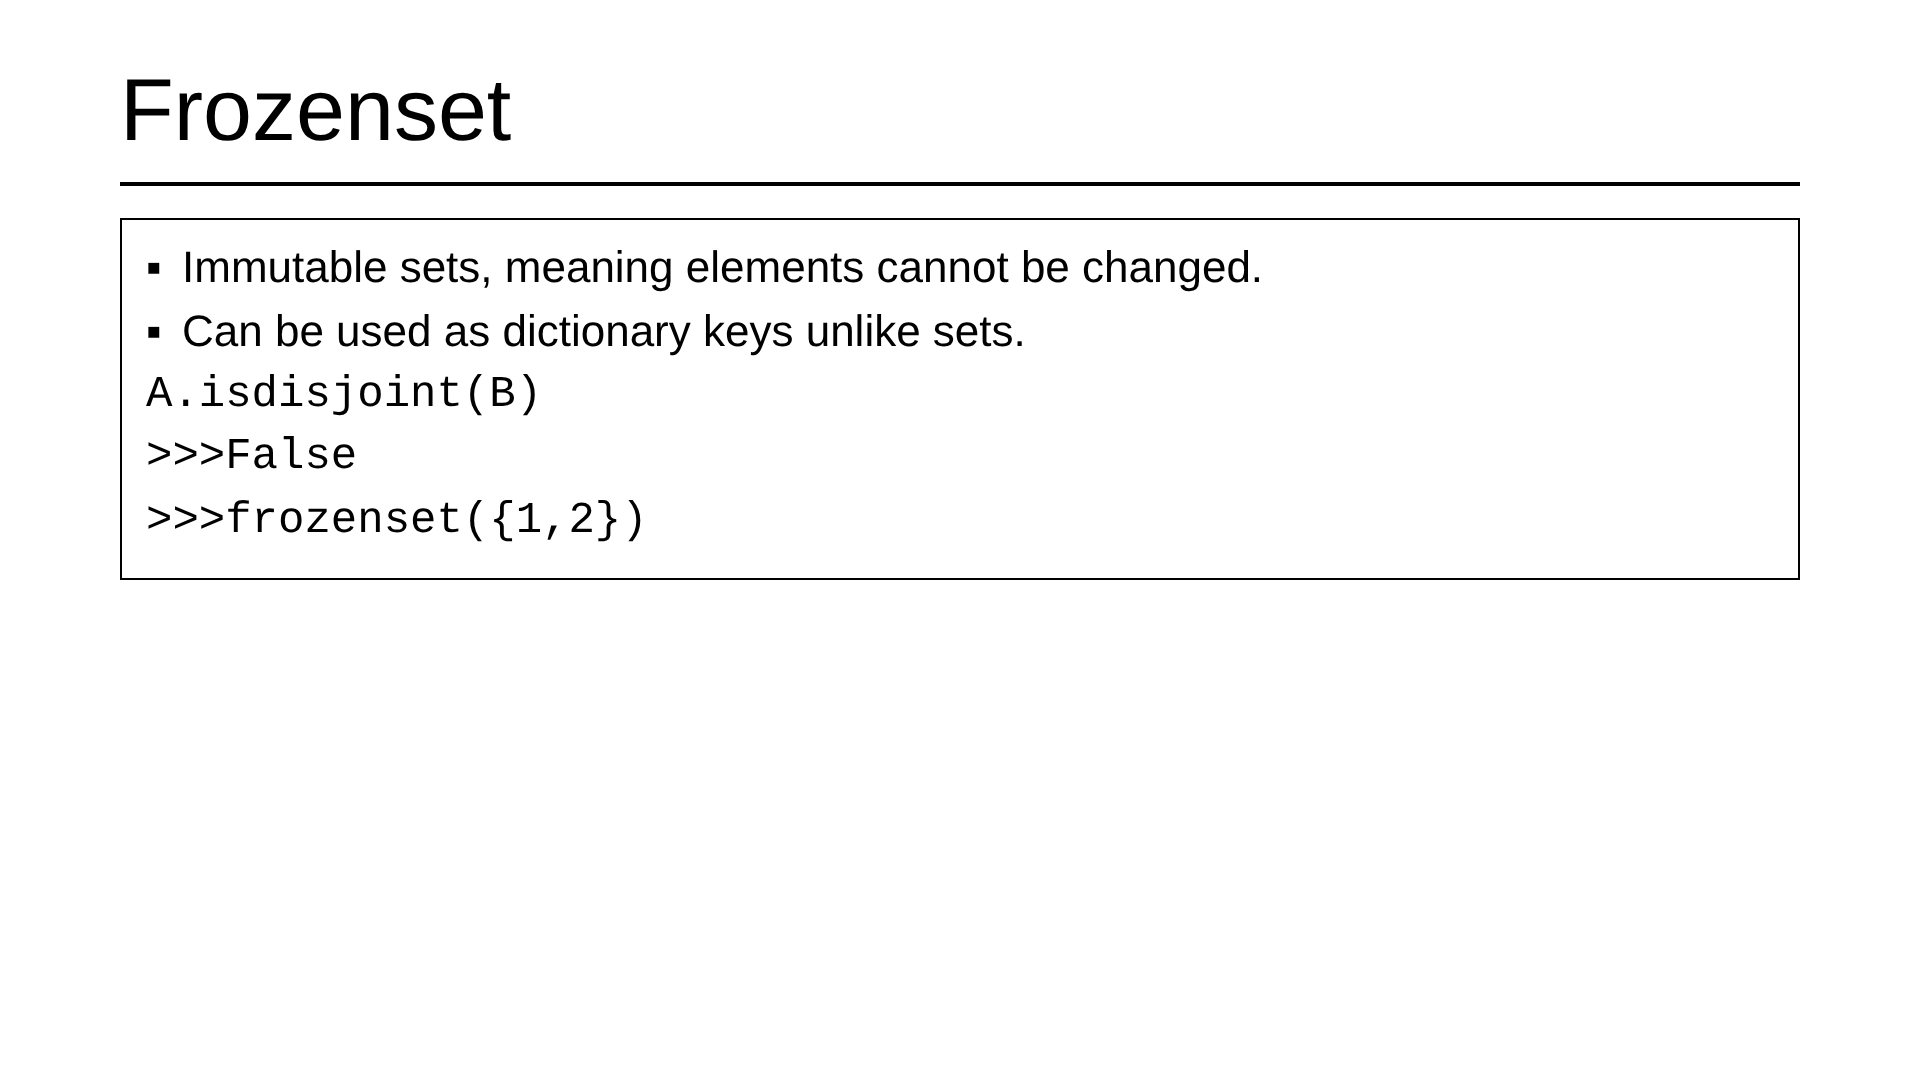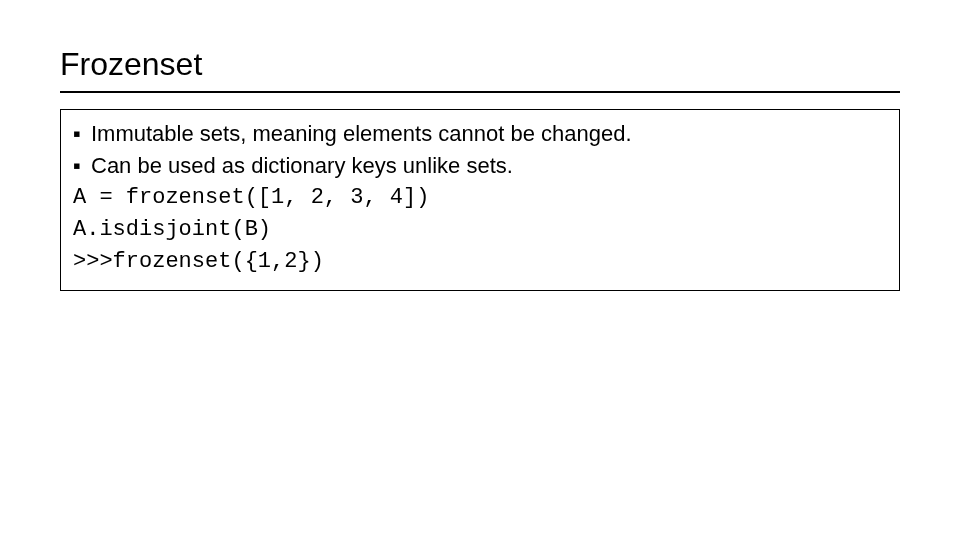--- a/index.html
+++ b/index.html
@@ -12,23 +12,23 @@
     color: #000000;
   }
   .slide {
     position: relative;
     width: 960px;
     height: 540px;
     box-sizing: border-box;
     padding: 30px 60px 40px 60px;
   }
   .title {
-    font-size: 32px;
+    font-size: 44px;
     font-weight: 400;
-    margin: 15px 0 6px 0;
+    margin: 0 0 6px 0;
     line-height: 1.2;
   }
   .rule {
     border: none;
     border-top: 2px solid #000;
     margin: 8px 0 16px 0;
   }
   .content-box {
     border: 1px solid #000;
     padding: 8px 12px 12px 12px;
@@ -58,17 +58,17 @@
   <hr class="rule">
   <div class="content-box">
     <div class="bullet-row">
       <span class="bullet-mark">▪</span>
       <span>Immutable sets, meaning elements cannot be changed.</span>
     </div>
     <div class="bullet-row">
       <span class="bullet-mark">▪</span>
       <span>Can be used as dictionary keys unlike sets.</span>
     </div>
-    <div class="code">A = frozenset([1, 2, 3, 4])</div>
     <div class="code">A.isdisjoint(B)</div>
+    <div class="code">&gt;&gt;&gt;False</div>
     <div class="code">&gt;&gt;&gt;frozenset({1,2})</div>
   </div>
 </div>
 
 </body></html>

